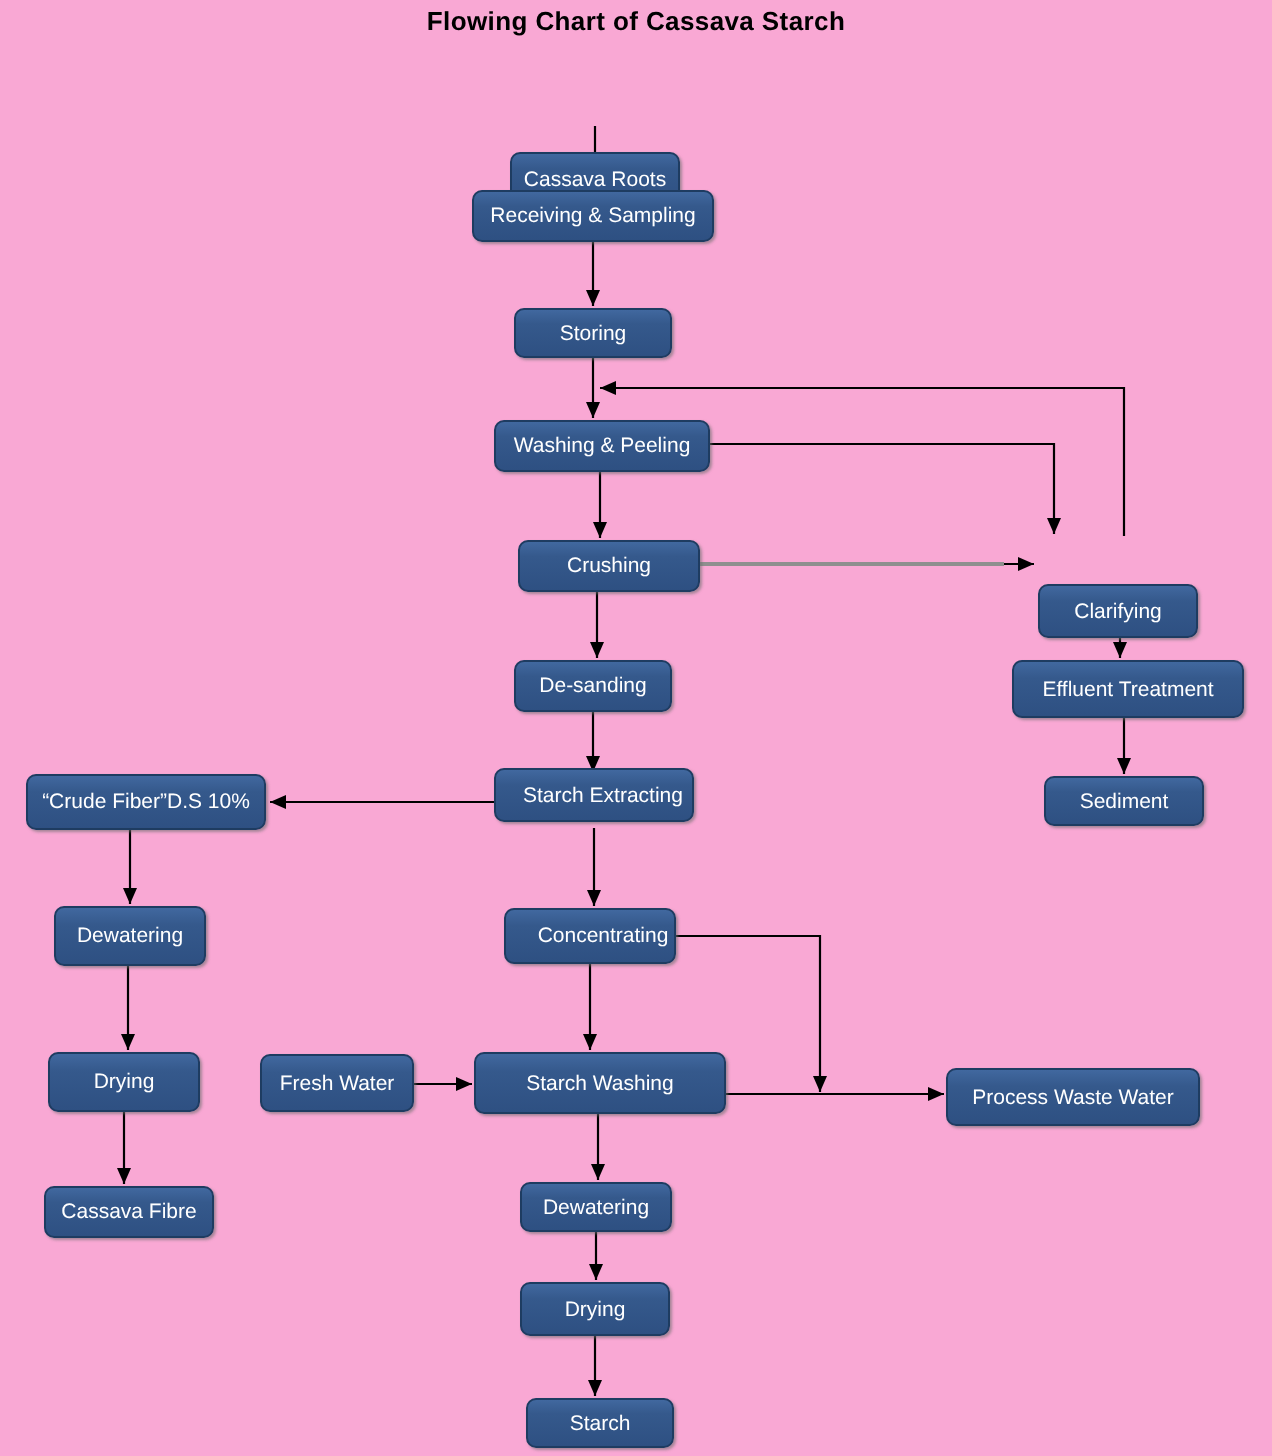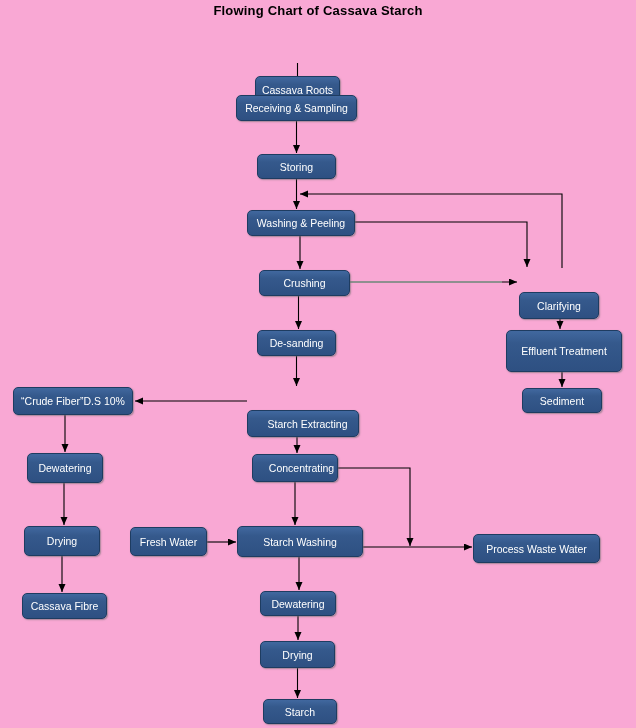--- a/index.html
+++ b/index.html
@@ -60,22 +60,22 @@
       </g>
   </svg>
   <div id="node-layer">
       <div class="node" style="left: 255px; top: 36px; width: 85px; height: 27px; margin-top: 40px;">Cassava Roots</div>
       <div class="node" style="left: 236px; top: 95px; width: 121px; height: 26px;">Receiving &amp; Sampling</div>
       <div class="node" style="left: 257px; top: 154px; width: 79px; height: 25px;">Storing</div>
       <div class="node" style="left: 247px; top: 210px; width: 108px; height: 26px;">Washing &amp; Peeling</div>
       <div class="node" style="left: 259px; top: 270px; width: 91px; height: 26px;">Crushing</div>
       <div class="node" style="left: 519px; top: 268px; width: 80px; height: 27px; margin-top: 24px;">Clarifying</div>
       <div class="node" style="left: 257px; top: 330px; width: 79px; height: 26px;">De-sanding</div>
-      <div class="node" style="left: 506px; top: 330px; width: 116px; height: 42px;">Effluent Treatment</div>
-      <div class="node" style="left: 247px; top: 410px; width: 112px; height: 27px; padding-left: 11px;">Starch Extracting</div>
+      <div class="node" style="left: 506px; top: 330px; width: 116px; height: 29px;">Effluent Treatment</div>
+      <div class="node" style="left: 247px; top: 384px; width: 100px; height: 27px; padding-left: 11px;">Starch Extracting</div>
       <div class="node" style="left: 13px; top: 387px; width: 120px; height: 28px;">“Crude Fiber”D.S 10%</div>
       <div class="node" style="left: 522px; top: 388px; width: 80px; height: 25px;">Sediment</div>
       <div class="node" style="left: 27px; top: 453px; width: 76px; height: 30px;">Dewatering</div>
       <div class="node" style="left: 252px; top: 454px; width: 86px; height: 28px; padding-left: 15px;">Concentrating</div>
       <div class="node" style="left: 24px; top: 526px; width: 76px; height: 30px;">Drying</div>
       <div class="node" style="left: 130px; top: 527px; width: 77px; height: 29px;">Fresh Water</div>
       <div class="node" style="left: 237px; top: 526px; width: 126px; height: 31px;">Starch Washing</div>
       <div class="node" style="left: 473px; top: 534px; width: 127px; height: 29px;">Process Waste Water</div>
       <div class="node" style="left: 22px; top: 593px; width: 85px; height: 26px;">Cassava Fibre</div>
       <div class="node" style="left: 260px; top: 591px; width: 76px; height: 25px;">Dewatering</div>

